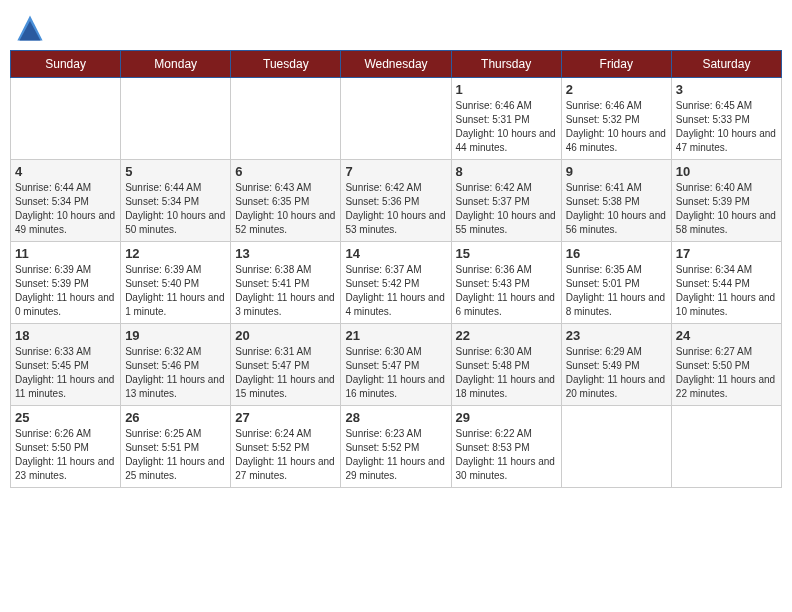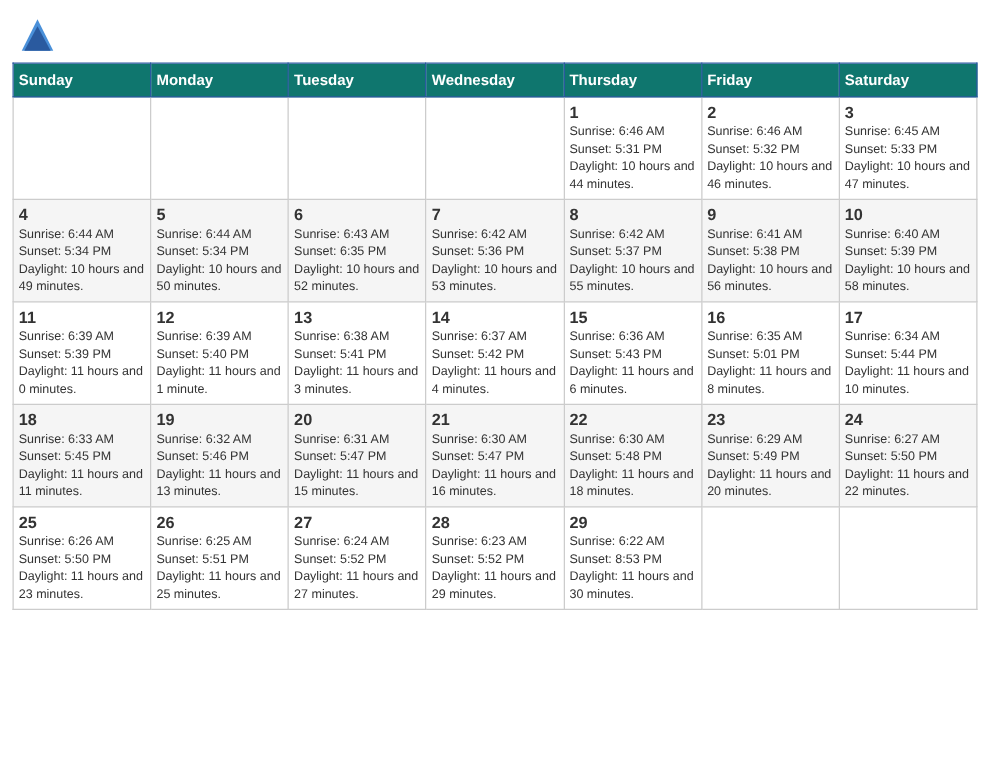--- a/index.html
+++ b/index.html
@@ -53,26 +53,26 @@
     .location {
       font-size: 16px;
       color: #555;
     }
     table {
       width: 100%;
       border-collapse: collapse;
       table-layout: fixed;
     }
     thead th {
-      background-color: #0f766e;
+      background-color: #7f1d1d;
       color: #fff;
       font-size: 12px;
-      font-weight: bold;
+      font-weight: normal;
       padding: 6px 4px;
-      text-align: left;
+      text-align: center;
       border: 1px solid #2a5a9f;
     }
     tbody td {
       border: 1px solid #ccc;
       vertical-align: top;
       padding: 4px 4px 4px 4px;
       font-size: 10px;
       color: #333;
       height: 80px;
       background: #fff;

